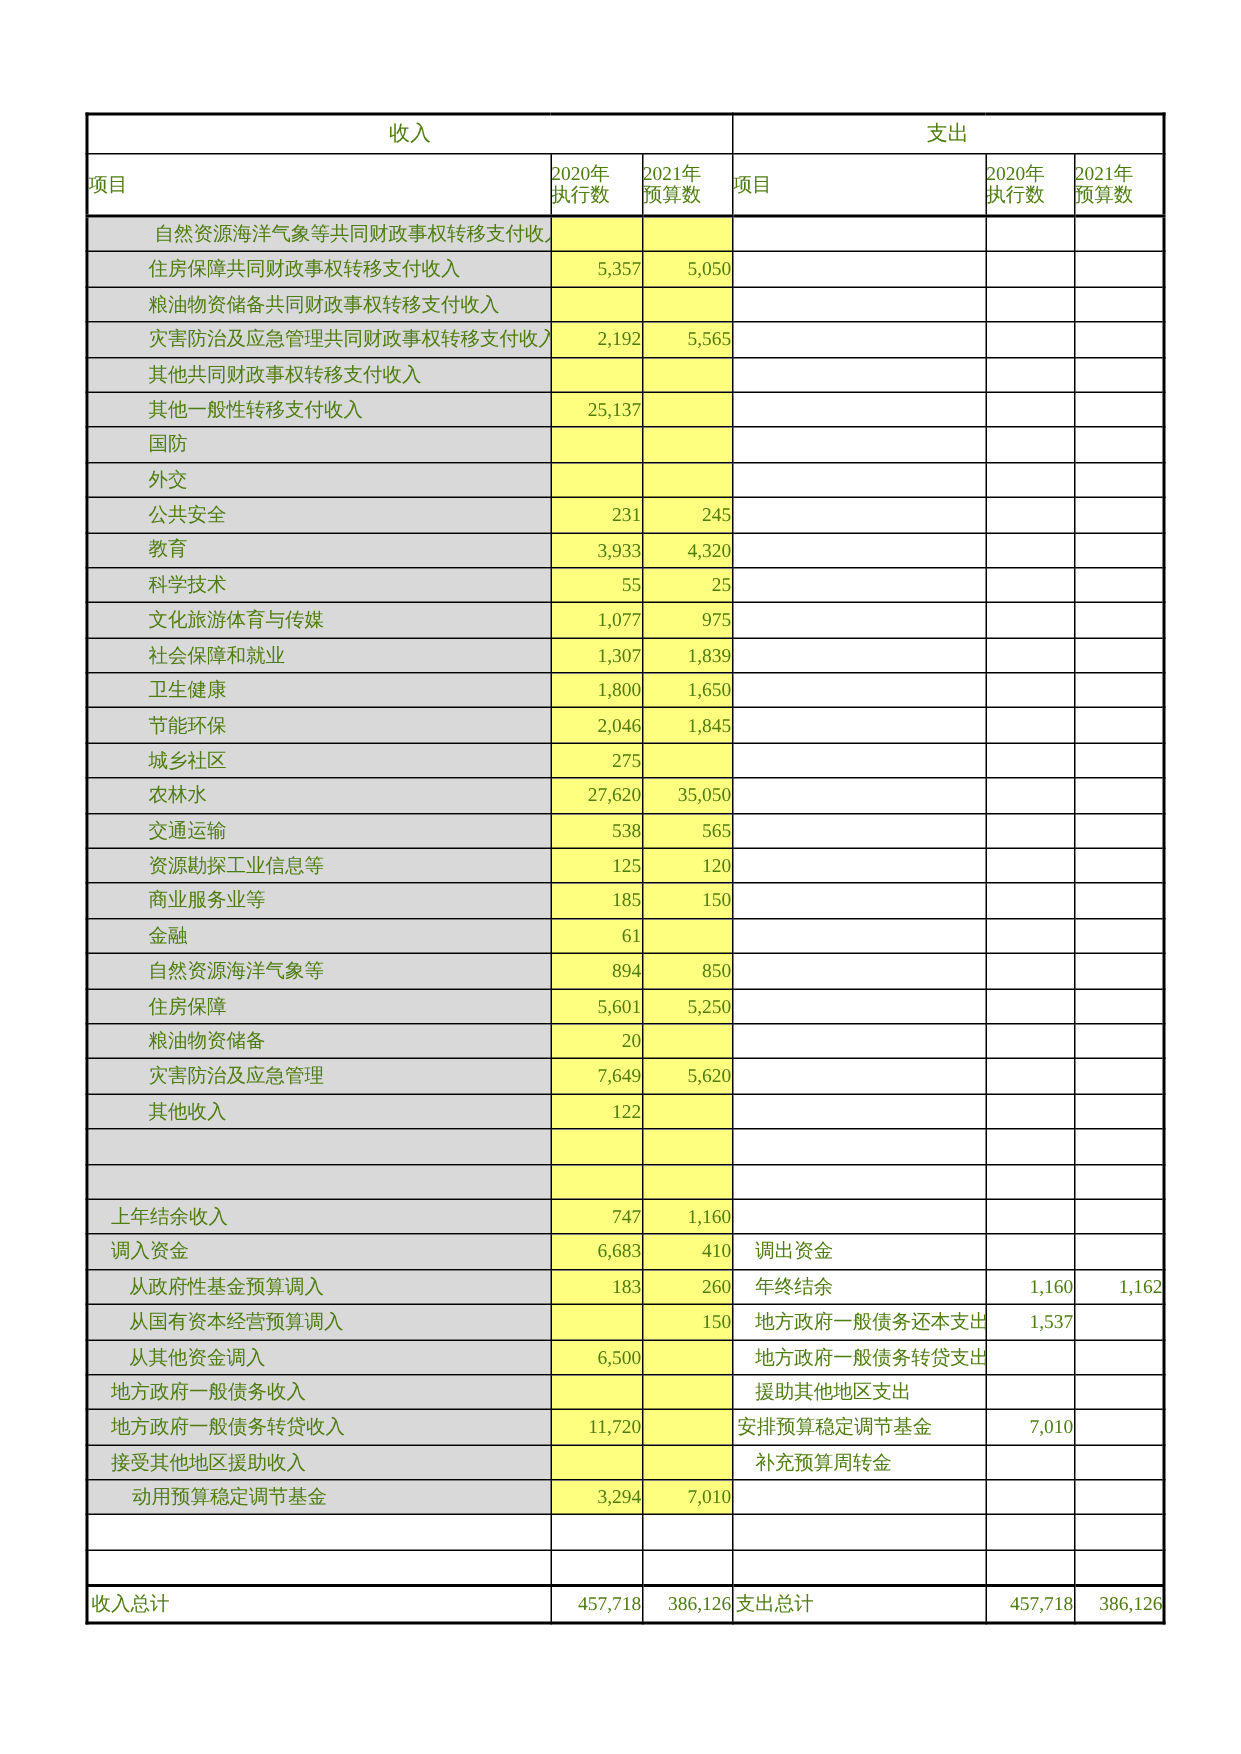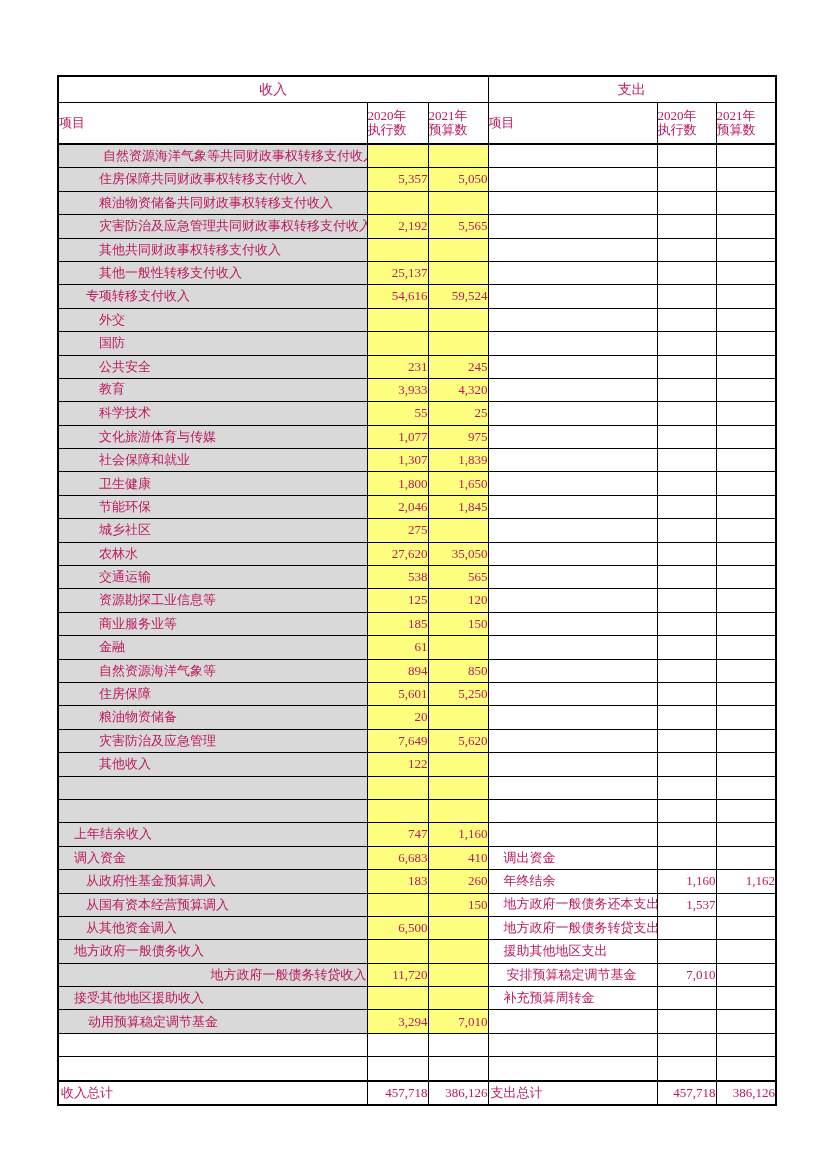--- a/index.html
+++ b/index.html
@@ -1,17 +1,17 @@
 <!DOCTYPE html>
 <html><head>
 <meta charset="utf-8">
 <style>
   html,body{margin:0;padding:0;background:#ffffff;}
   .page{position:relative;width:826px;height:1169px;background:#ffffff;overflow:hidden;
-        font-family:"Liberation Serif","DejaVu Serif",serif;color:#be185d;}
+        font-family:"Liberation Serif","DejaVu Serif",serif;color:#4d7c0f;}
   table.budget{position:absolute;left:57px;top:75px;width:718px;border-collapse:collapse;
         table-layout:fixed;border:2px solid #000;}
   table.budget td{border:1px solid #000;font-size:13px;line-height:1.1;
         white-space:nowrap;overflow:hidden;vertical-align:middle;padding:0;}
   tr.h1 td{height:25px;text-align:center;font-size:14px;}
   tr.h2 td{height:40px;text-align:left;font-size:13px;border-bottom-width:2px;}
   tbody td{height:22.4px;}
   td.item{text-align:left;}
   td.num{text-align:right;padding-right:5px;font-size:12.5px;}
   td.g{background:#d9d9d9;}
@@ -102,37 +102,29 @@
         </tr>
         <tr>
           <td class="item g" style="padding-left: 40px;">其他一般性转移支付收入</td>
           <td class="num y">25,137</td>
           <td class="num y"></td>
           <td class="item div-l" style="padding-left: 15px;"></td>
           <td class="num"></td>
           <td class="num"></td>
         </tr>
         <tr>
-          <td class="item g" style="padding-left: 27px;">专项转移支付收入</td>
-          <td class="num y">54,616</td>
-          <td class="num y">59,524</td>
+          <td class="item g" style="padding-left: 40px;">国防</td>
+          <td class="num y"></td>
+          <td class="num y"></td>
           <td class="item div-l" style="padding-left: 15px;"></td>
           <td class="num"></td>
           <td class="num"></td>
         </tr>
         <tr>
           <td class="item g" style="padding-left: 40px;">外交</td>
-          <td class="num y"></td>
-          <td class="num y"></td>
-          <td class="item div-l" style="padding-left: 15px;"></td>
-          <td class="num"></td>
-          <td class="num"></td>
-        </tr>
-        <tr>
-          <td class="item g" style="padding-left: 40px;">国防</td>
           <td class="num y"></td>
           <td class="num y"></td>
           <td class="item div-l" style="padding-left: 15px;"></td>
           <td class="num"></td>
           <td class="num"></td>
         </tr>
         <tr>
           <td class="item g" style="padding-left: 40px;">公共安全</td>
           <td class="num y">231</td>
           <td class="num y">245</td>
@@ -313,45 +305,45 @@
           <td class="num y">183</td>
           <td class="num y">260</td>
           <td class="item div-l" style="padding-left: 15px;">年终结余</td>
           <td class="num">1,160</td>
           <td class="num">1,162</td>
         </tr>
         <tr>
           <td class="item g" style="padding-left: 27px;">从国有资本经营预算调入</td>
           <td class="num y"></td>
           <td class="num y">150</td>
-          <td class="item div-l" style="padding-left: 15px; font-family: Liberation Mono, monospace;">地方政府一般债务还本支出</td>
+          <td class="item div-l" style="padding-left: 15px;">地方政府一般债务还本支出</td>
           <td class="num">1,537</td>
           <td class="num"></td>
         </tr>
         <tr>
           <td class="item g" style="padding-left: 27px;">从其他资金调入</td>
           <td class="num y">6,500</td>
           <td class="num y"></td>
           <td class="item div-l" style="padding-left: 15px;">地方政府一般债务转贷支出</td>
           <td class="num"></td>
           <td class="num"></td>
         </tr>
         <tr>
           <td class="item g" style="padding-left: 15px;">地方政府一般债务收入</td>
           <td class="num y"></td>
           <td class="num y"></td>
           <td class="item div-l" style="padding-left: 15px;">援助其他地区支出</td>
           <td class="num"></td>
           <td class="num"></td>
         </tr>
         <tr>
-          <td class="item g" style="padding-left: 0; text-align: right;">地方政府一般债务转贷收入</td>
+          <td class="item g" style="padding-left: 15px;">地方政府一般债务转贷收入</td>
           <td class="num y">11,720</td>
           <td class="num y"></td>
-          <td class="item div-l" style="padding-left: 18px;">安排预算稳定调节基金</td>
+          <td class="item div-l" style="padding-left: 3px;">安排预算稳定调节基金</td>
           <td class="num">7,010</td>
           <td class="num"></td>
         </tr>
         <tr>
           <td class="item g" style="padding-left: 15px;">接受其他地区援助收入</td>
           <td class="num y"></td>
           <td class="num y"></td>
           <td class="item div-l" style="padding-left: 15px;">补充预算周转金</td>
           <td class="num"></td>
           <td class="num"></td>

